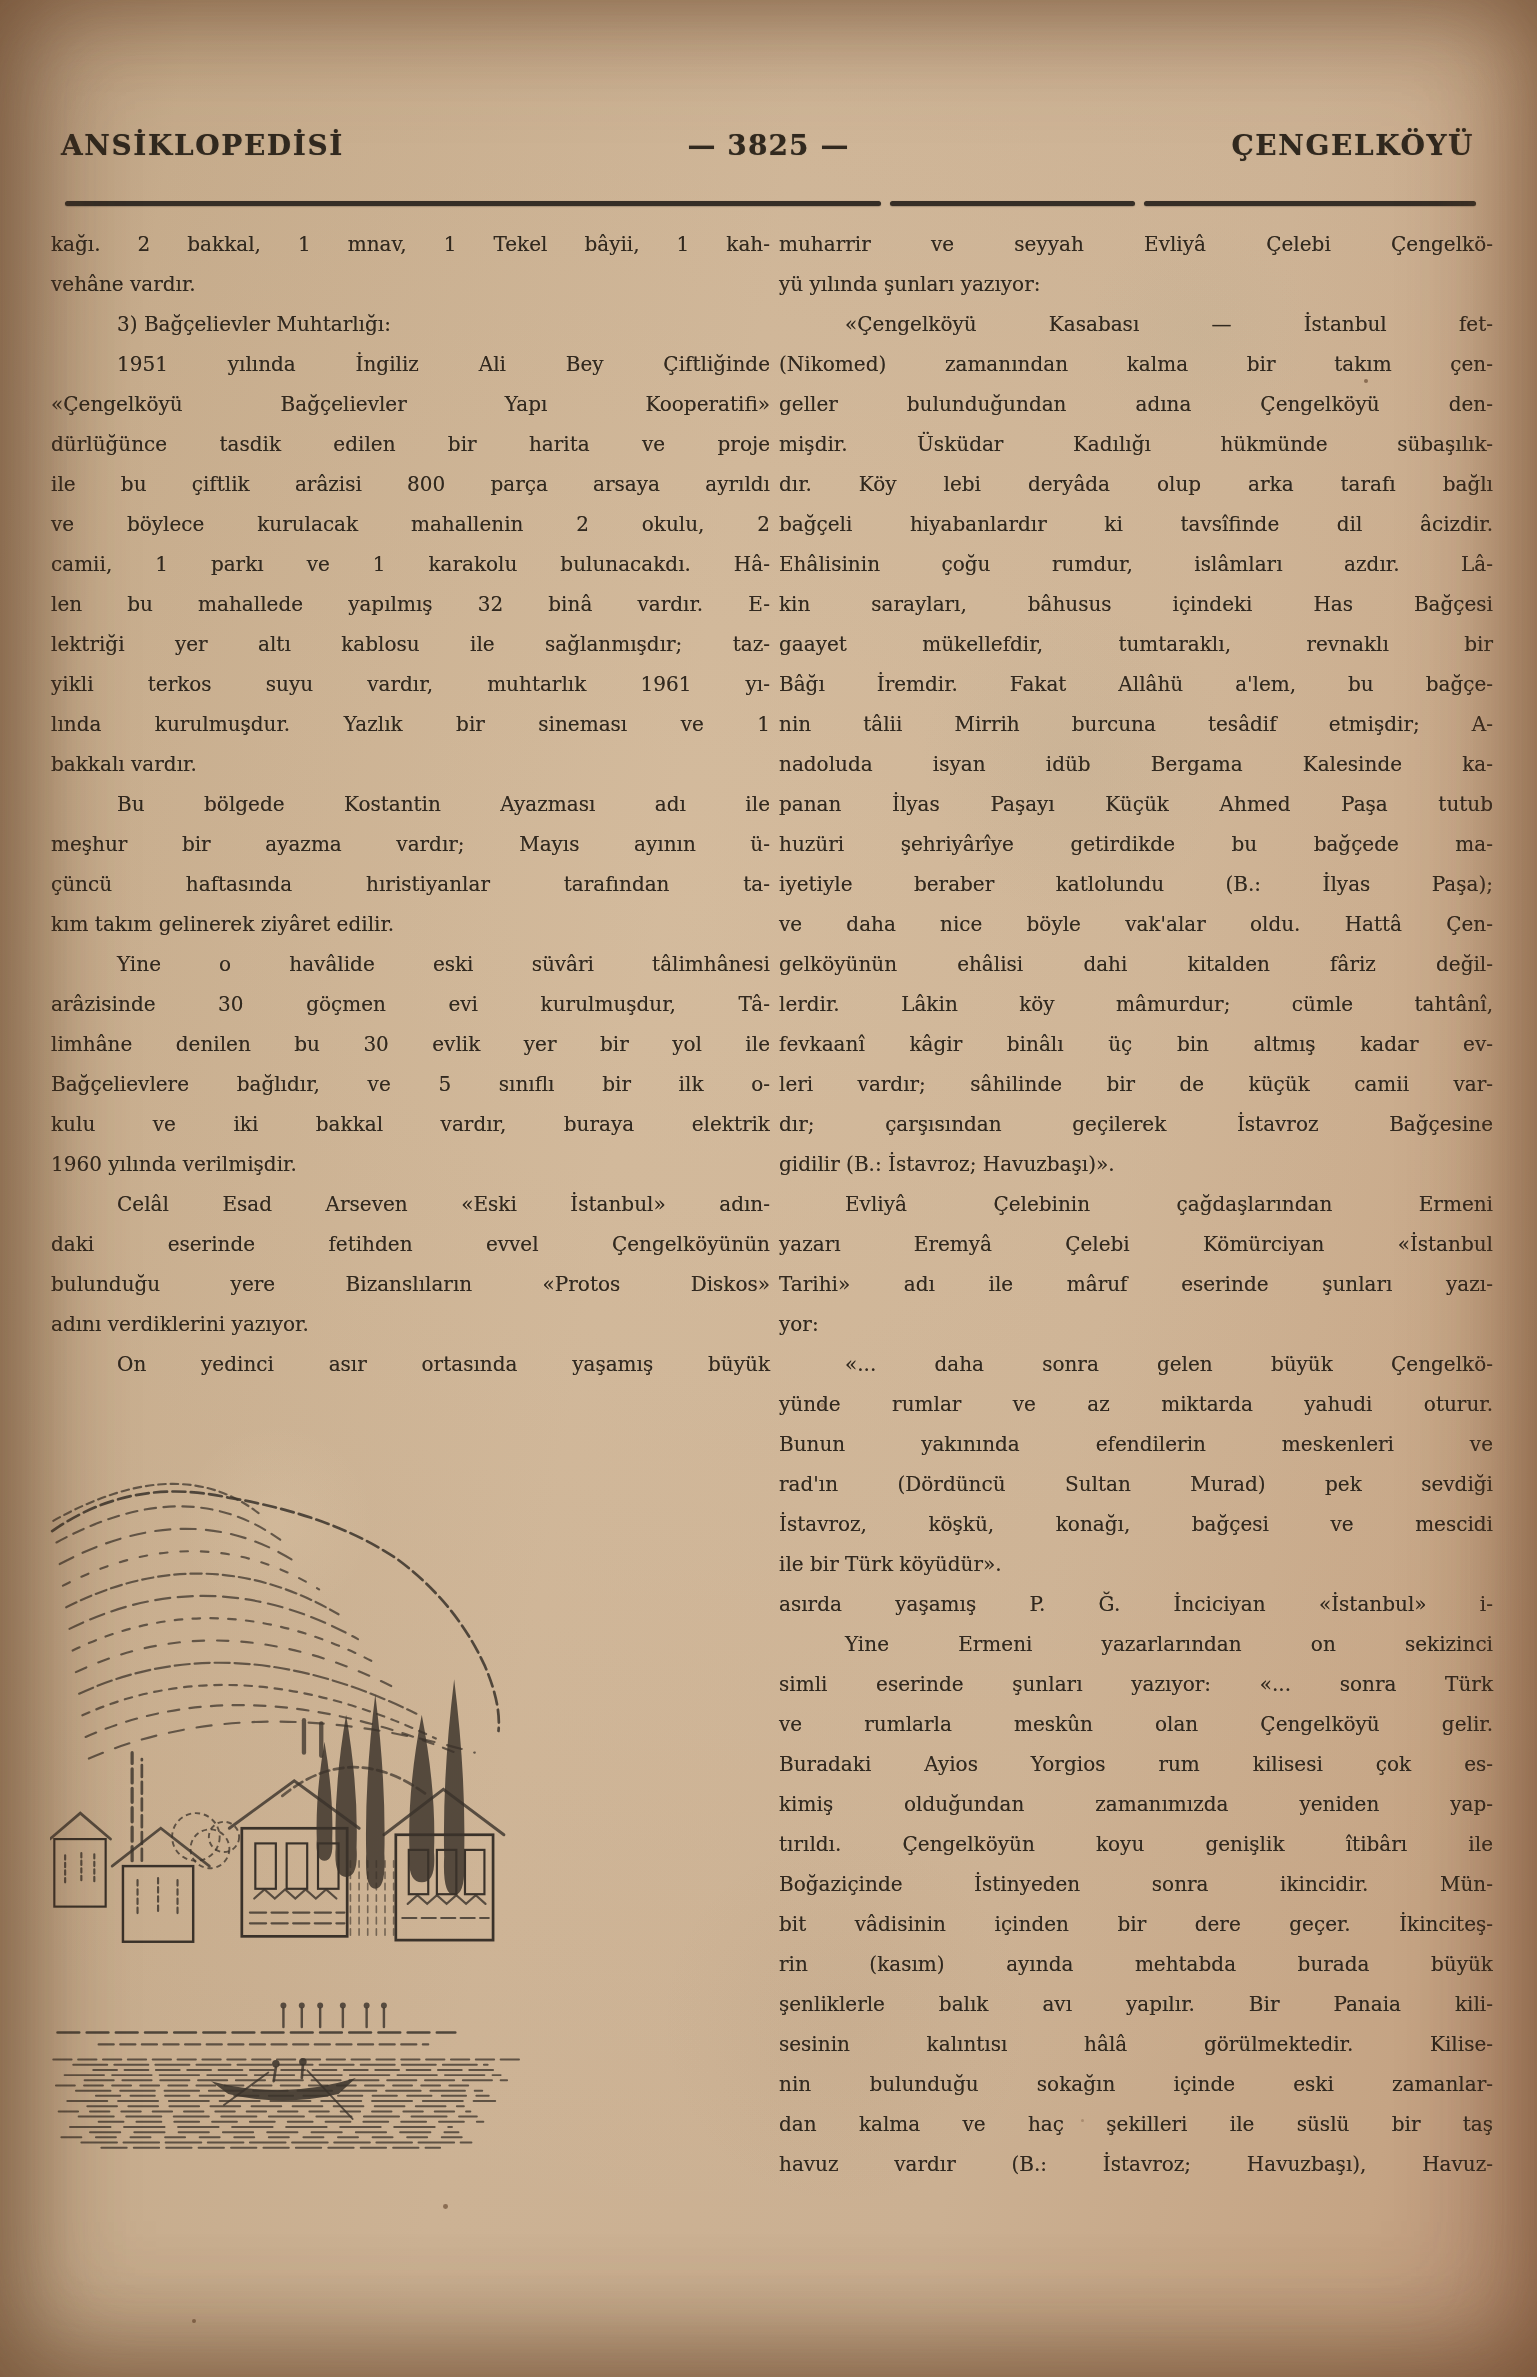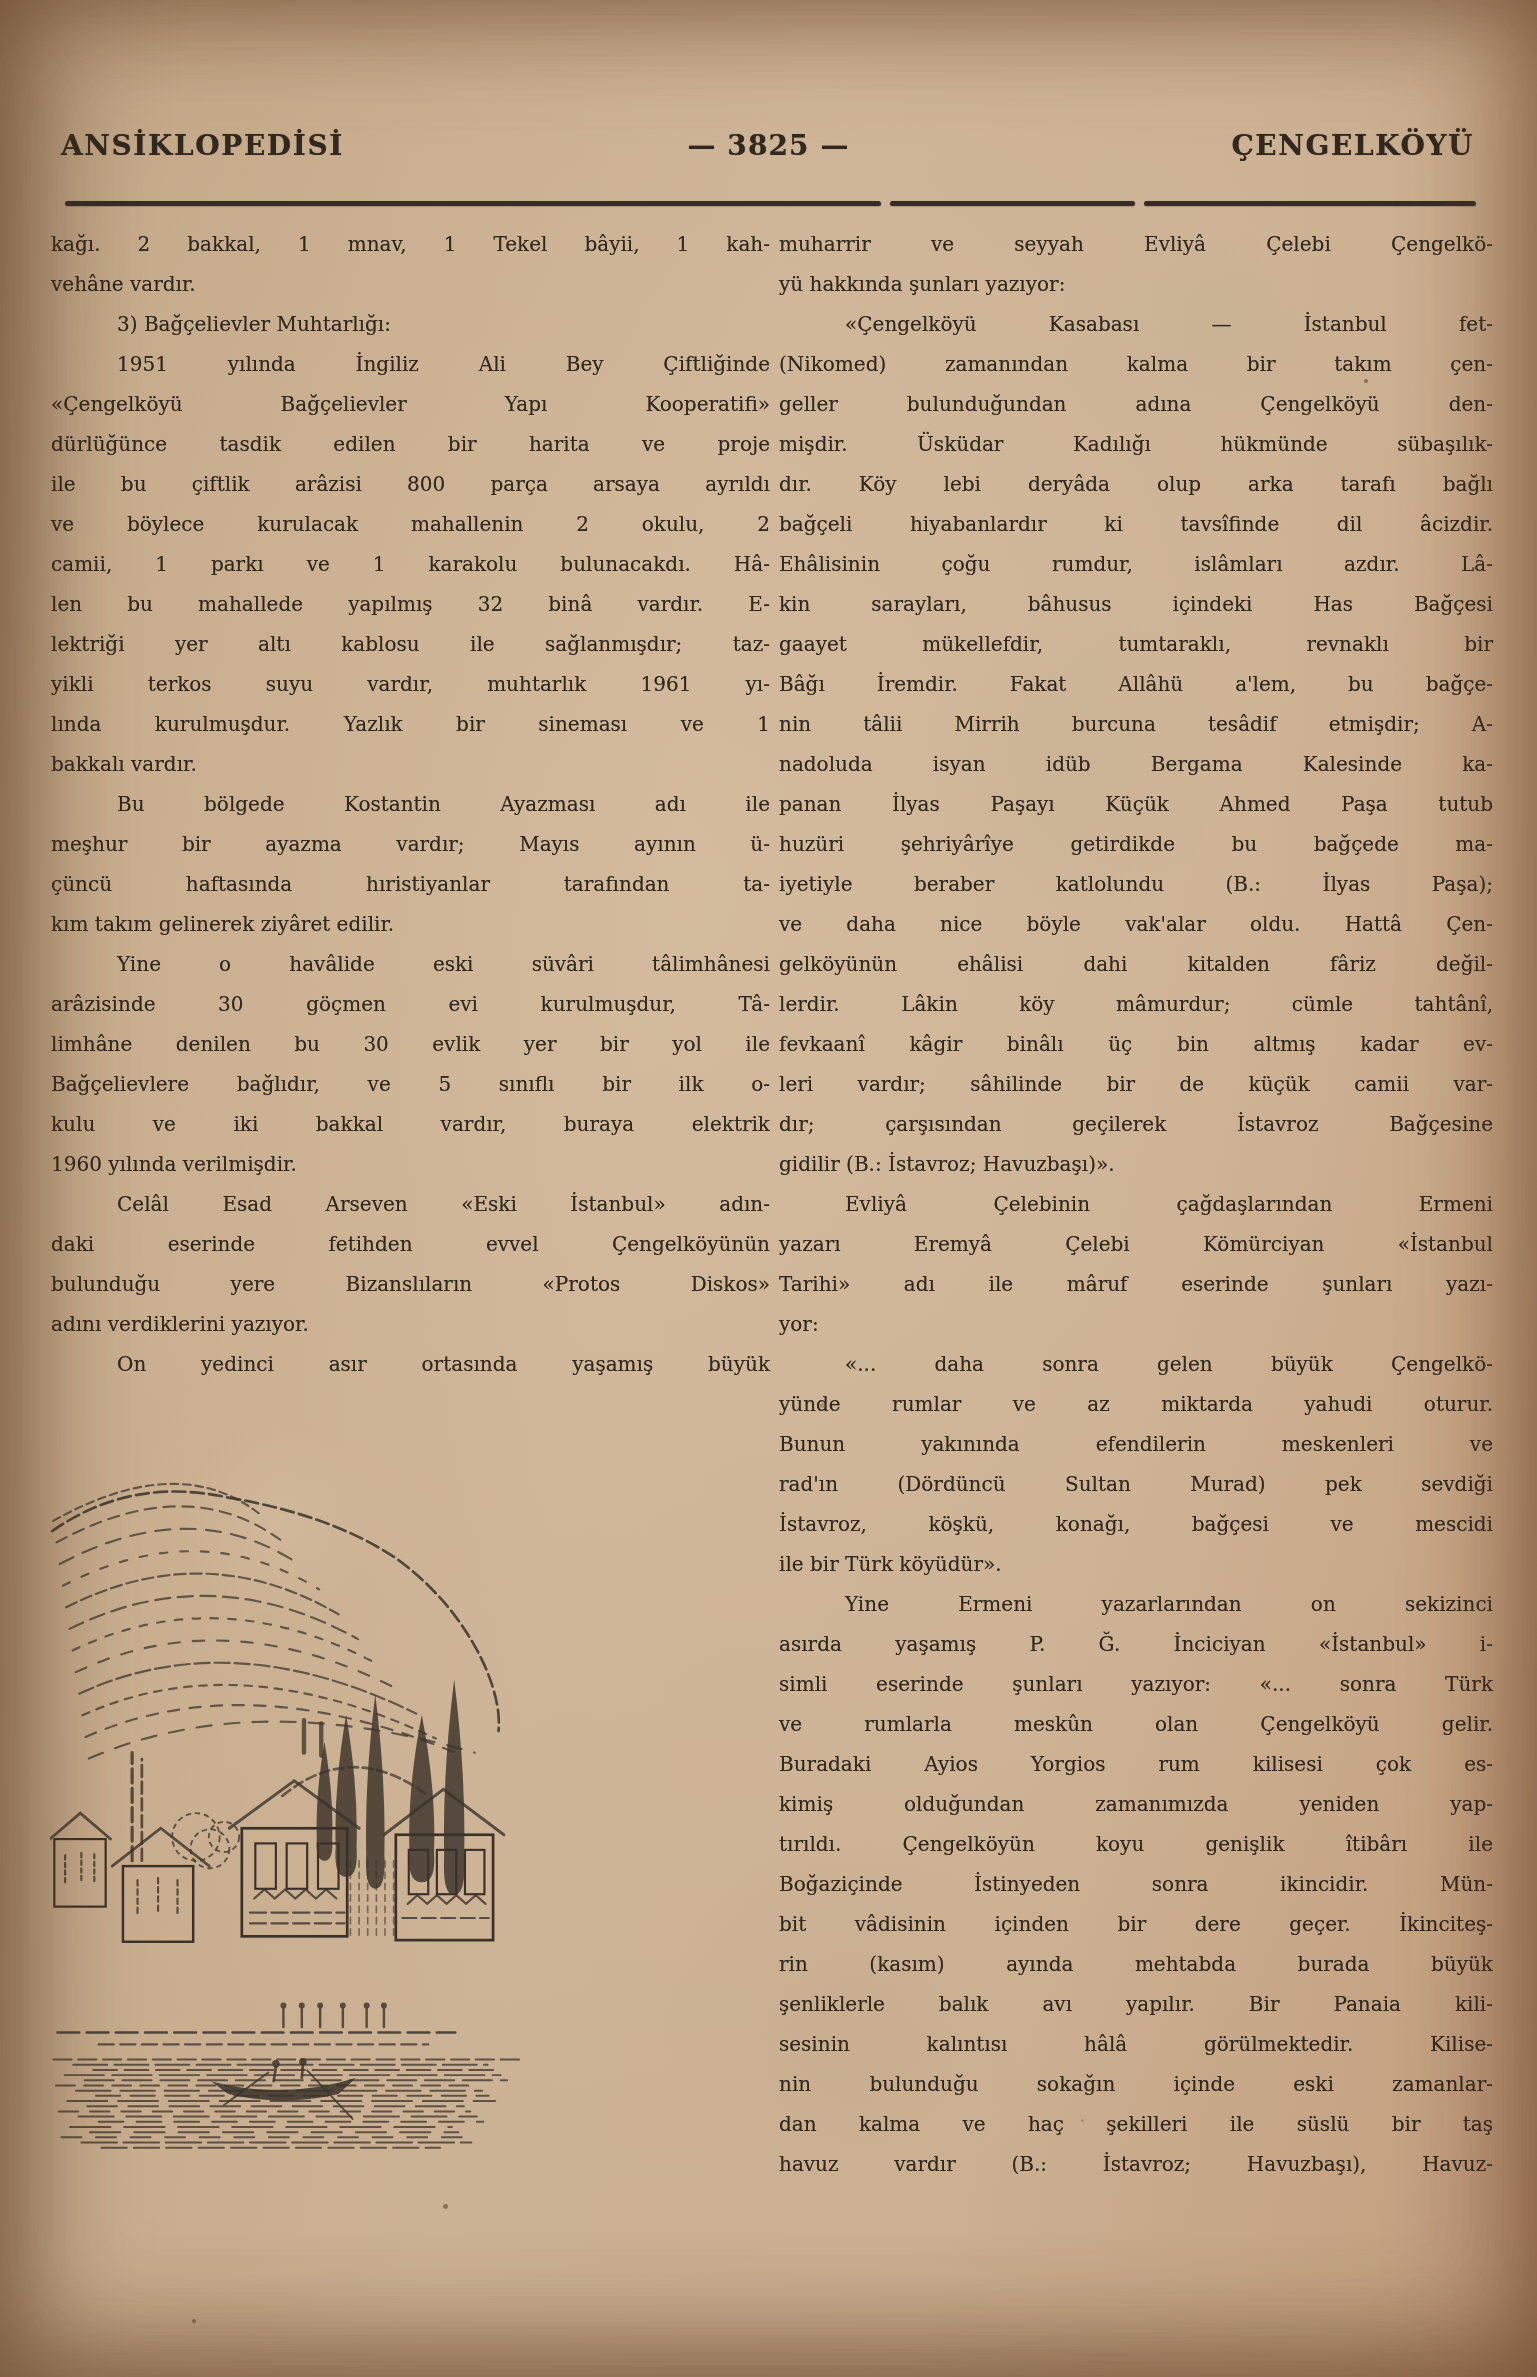--- a/index.html
+++ b/index.html
@@ -85,21 +85,21 @@
     <div class="line">kulu ve iki bakkal vardır, buraya elektrik</div>
     <div class="line end">1960 yılında verilmişdir.</div>
     <div class="line indent">Celâl Esad Arseven «Eski İstanbul» adın-</div>
     <div class="line">daki eserinde fetihden evvel Çengelköyünün</div>
     <div class="line">bulunduğu yere Bizanslıların «Protos Diskos»</div>
     <div class="line end">adını verdiklerini yazıyor.</div>
     <div class="line indent">On yedinci asır ortasında yaşamış büyük</div>
   </div>
 <div id="right-col" class="col">
     <div class="line">muharrir ve seyyah Evliyâ Çelebi Çengelkö-</div>
-    <div class="line end">yü hakkında şunları yazıyor:</div>
+    <div class="line end">yü yılında şunları yazıyor:</div>
     <div class="line indent">«Çengelköyü Kasabası — İstanbul fet-</div>
     <div class="line">(Nikomed) zamanından kalma bir takım çen-</div>
     <div class="line">geller bulunduğundan adına Çengelköyü den-</div>
     <div class="line">mişdir. Üsküdar Kadılığı hükmünde sübaşılık-</div>
     <div class="line">dır. Köy lebi deryâda olup arka tarafı bağlı</div>
     <div class="line">bağçeli hiyabanlardır ki tavsîfinde dil âcizdir.</div>
     <div class="line">Ehâlisinin çoğu rumdur, islâmları azdır. Lâ-</div>
     <div class="line">kin sarayları, bâhusus içindeki Has Bağçesi</div>
     <div class="line">gaayet mükellefdir, tumtaraklı, revnaklı bir</div>
     <div class="line">Bâğı İremdir. Fakat Allâhü a'lem, bu bağçe-</div>
@@ -118,22 +118,22 @@
     <div class="line indent">Evliyâ Çelebinin çağdaşlarından Ermeni</div>
     <div class="line">yazarı Eremyâ Çelebi Kömürciyan «İstanbul</div>
     <div class="line">Tarihi» adı ile mâruf eserinde şunları yazı-</div>
     <div class="line end">yor:</div>
     <div class="line indent">«... daha sonra gelen büyük Çengelkö-</div>
     <div class="line">yünde rumlar ve az miktarda yahudi oturur.</div>
     <div class="line">Bunun yakınında efendilerin meskenleri ve</div>
     <div class="line">rad'ın (Dördüncü Sultan Murad) pek sevdiği</div>
     <div class="line">İstavroz, köşkü, konağı, bağçesi ve mescidi</div>
     <div class="line end">ile bir Türk köyüdür».</div>
+    <div class="line">asırda yaşamış P. Ğ. İnciciyan «İstanbul» i-</div>
     <div class="line indent">Yine Ermeni yazarlarından on sekizinci</div>
-    <div class="line">asırda yaşamış P. Ğ. İnciciyan «İstanbul» i-</div>
     <div class="line">simli eserinde şunları yazıyor: «... sonra Türk</div>
     <div class="line">ve rumlarla meskûn olan Çengelköyü gelir.</div>
     <div class="line">Buradaki Ayios Yorgios rum kilisesi çok es-</div>
     <div class="line">kimiş olduğundan zamanımızda yeniden yap-</div>
     <div class="line">tırıldı. Çengelköyün koyu genişlik îtibârı ile</div>
     <div class="line">Boğaziçinde İstinyeden sonra ikincidir. Mün-</div>
     <div class="line">bit vâdisinin içinden bir dere geçer. İkinciteş-</div>
     <div class="line">rin (kasım) ayında mehtabda burada büyük</div>
     <div class="line">şenliklerle balık avı yapılır. Bir Panaia kili-</div>
     <div class="line">sesinin kalıntısı hâlâ görülmektedir. Kilise-</div>

